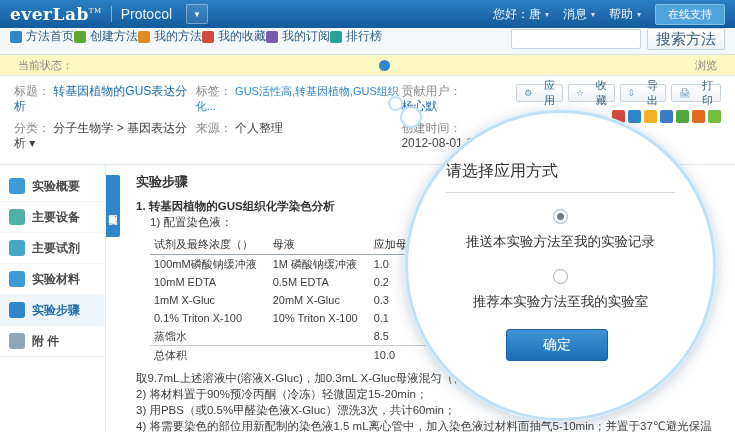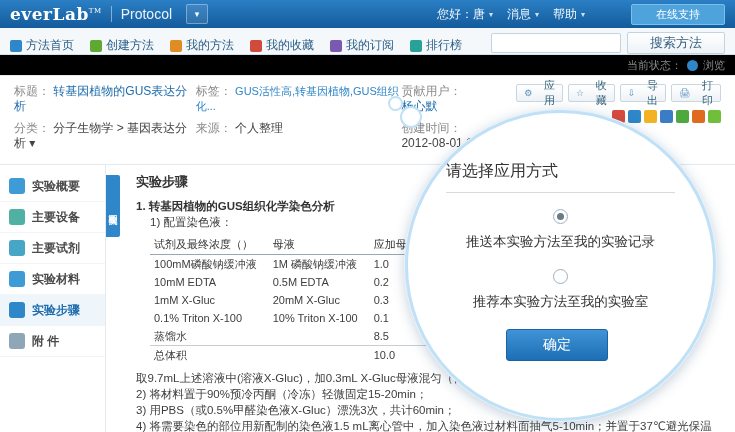--- a/index.html
+++ b/index.html
@@ -26,51 +26,51 @@
   .caret-box{
     margin-left:14px;width:20px;height:18px;border:1px solid rgba(255,255,255,.35);
     border-radius:2px;display:flex;align-items:center;justify-content:center;
     font-size:9px;background:rgba(255,255,255,.10);
   }
   .top-right{margin-left:auto;display:flex;align-items:center;gap:14px;font-size:12px;}
   .top-right .ti{display:flex;align-items:center;gap:4px;color:#eef6fd;}
   .top-right .ti .cv{font-size:8px;opacity:.85;}
   .online-pill{
     background:#4fa3dd;border:1px solid #7cc0e8;border-radius:2px;
-    padding:2px 24px;font-size:11px;color:#fff;margin-left:32px;
+    padding:2px 12px;font-size:11px;color:#fff;
   }
   
   .navbar{
     height:26px;background:#f4f8fb;border-bottom:1px solid #d5e2ec;
-    display:flex;align-items:flex-end;padding:0 10px;gap:16px;font-size:12px;color:#2a5d86;
+    display:flex;align-items:flex-start;padding:0 10px;font-size:12px;color:#2a5d86;
   }
   .navbar .ni{display:flex;align-items:center;gap:4px;cursor:default;}
   .nic{
     width:12px;height:12px;border-radius:2px;display:inline-block;
     background:#2f86c8;position:relative;
   }
   .nic.g{background:#5fa832;}
   .nic.o{background:#e08c24;}
   .nic.r{background:#cf4b3e;}
   .nic.p{background:#7a5ab0;}
   .nic.t{background:#2aa198;}
   .nav-search{margin-left:auto;display:flex;align-items:center;gap:6px;}
   .nav-search input{
     width:120px;height:18px;border:1px solid #c3d4e0;border-radius:2px;
     font-size:11px;padding:0 4px;color:#555;background:#fff;
   }
   .nav-search .sbtn{
     border:1px solid #c3d4e0;background:linear-gradient(#fff,#eef3f7);
-    border-radius:2px;height:20px;padding:0 22px;font-size:13px;color:#38607f;
+    border-radius:2px;height:20px;padding:0 8px;font-size:15px;color:#38607f;
     display:flex;align-items:center;
   }
   
   .statusbar{
-    height:20px;display:flex;align-items:center;justify-content:flex-end;
-    padding:0 10px;font-size:11px;color:#888;background:#000000;gap:5px;
+    height:20px;display:flex;align-items:center;justify-content:space-between;
+    padding:0 18px;font-size:11px;color:#888;background:#fef9c3;gap:5px;
   }
   .statusbar .dot{width:11px;height:11px;border-radius:50%;background:#2f86c8;display:inline-block;}
   
   .meta{
     border-top:1px solid #e2eaf0;border-bottom:1px solid #e2eaf0;
     background:#fff;padding:8px 14px 6px 14px;position:relative;
     display:flex;font-size:12px;
   }
   .meta .col{}
   .meta .c1{width:190px;}

